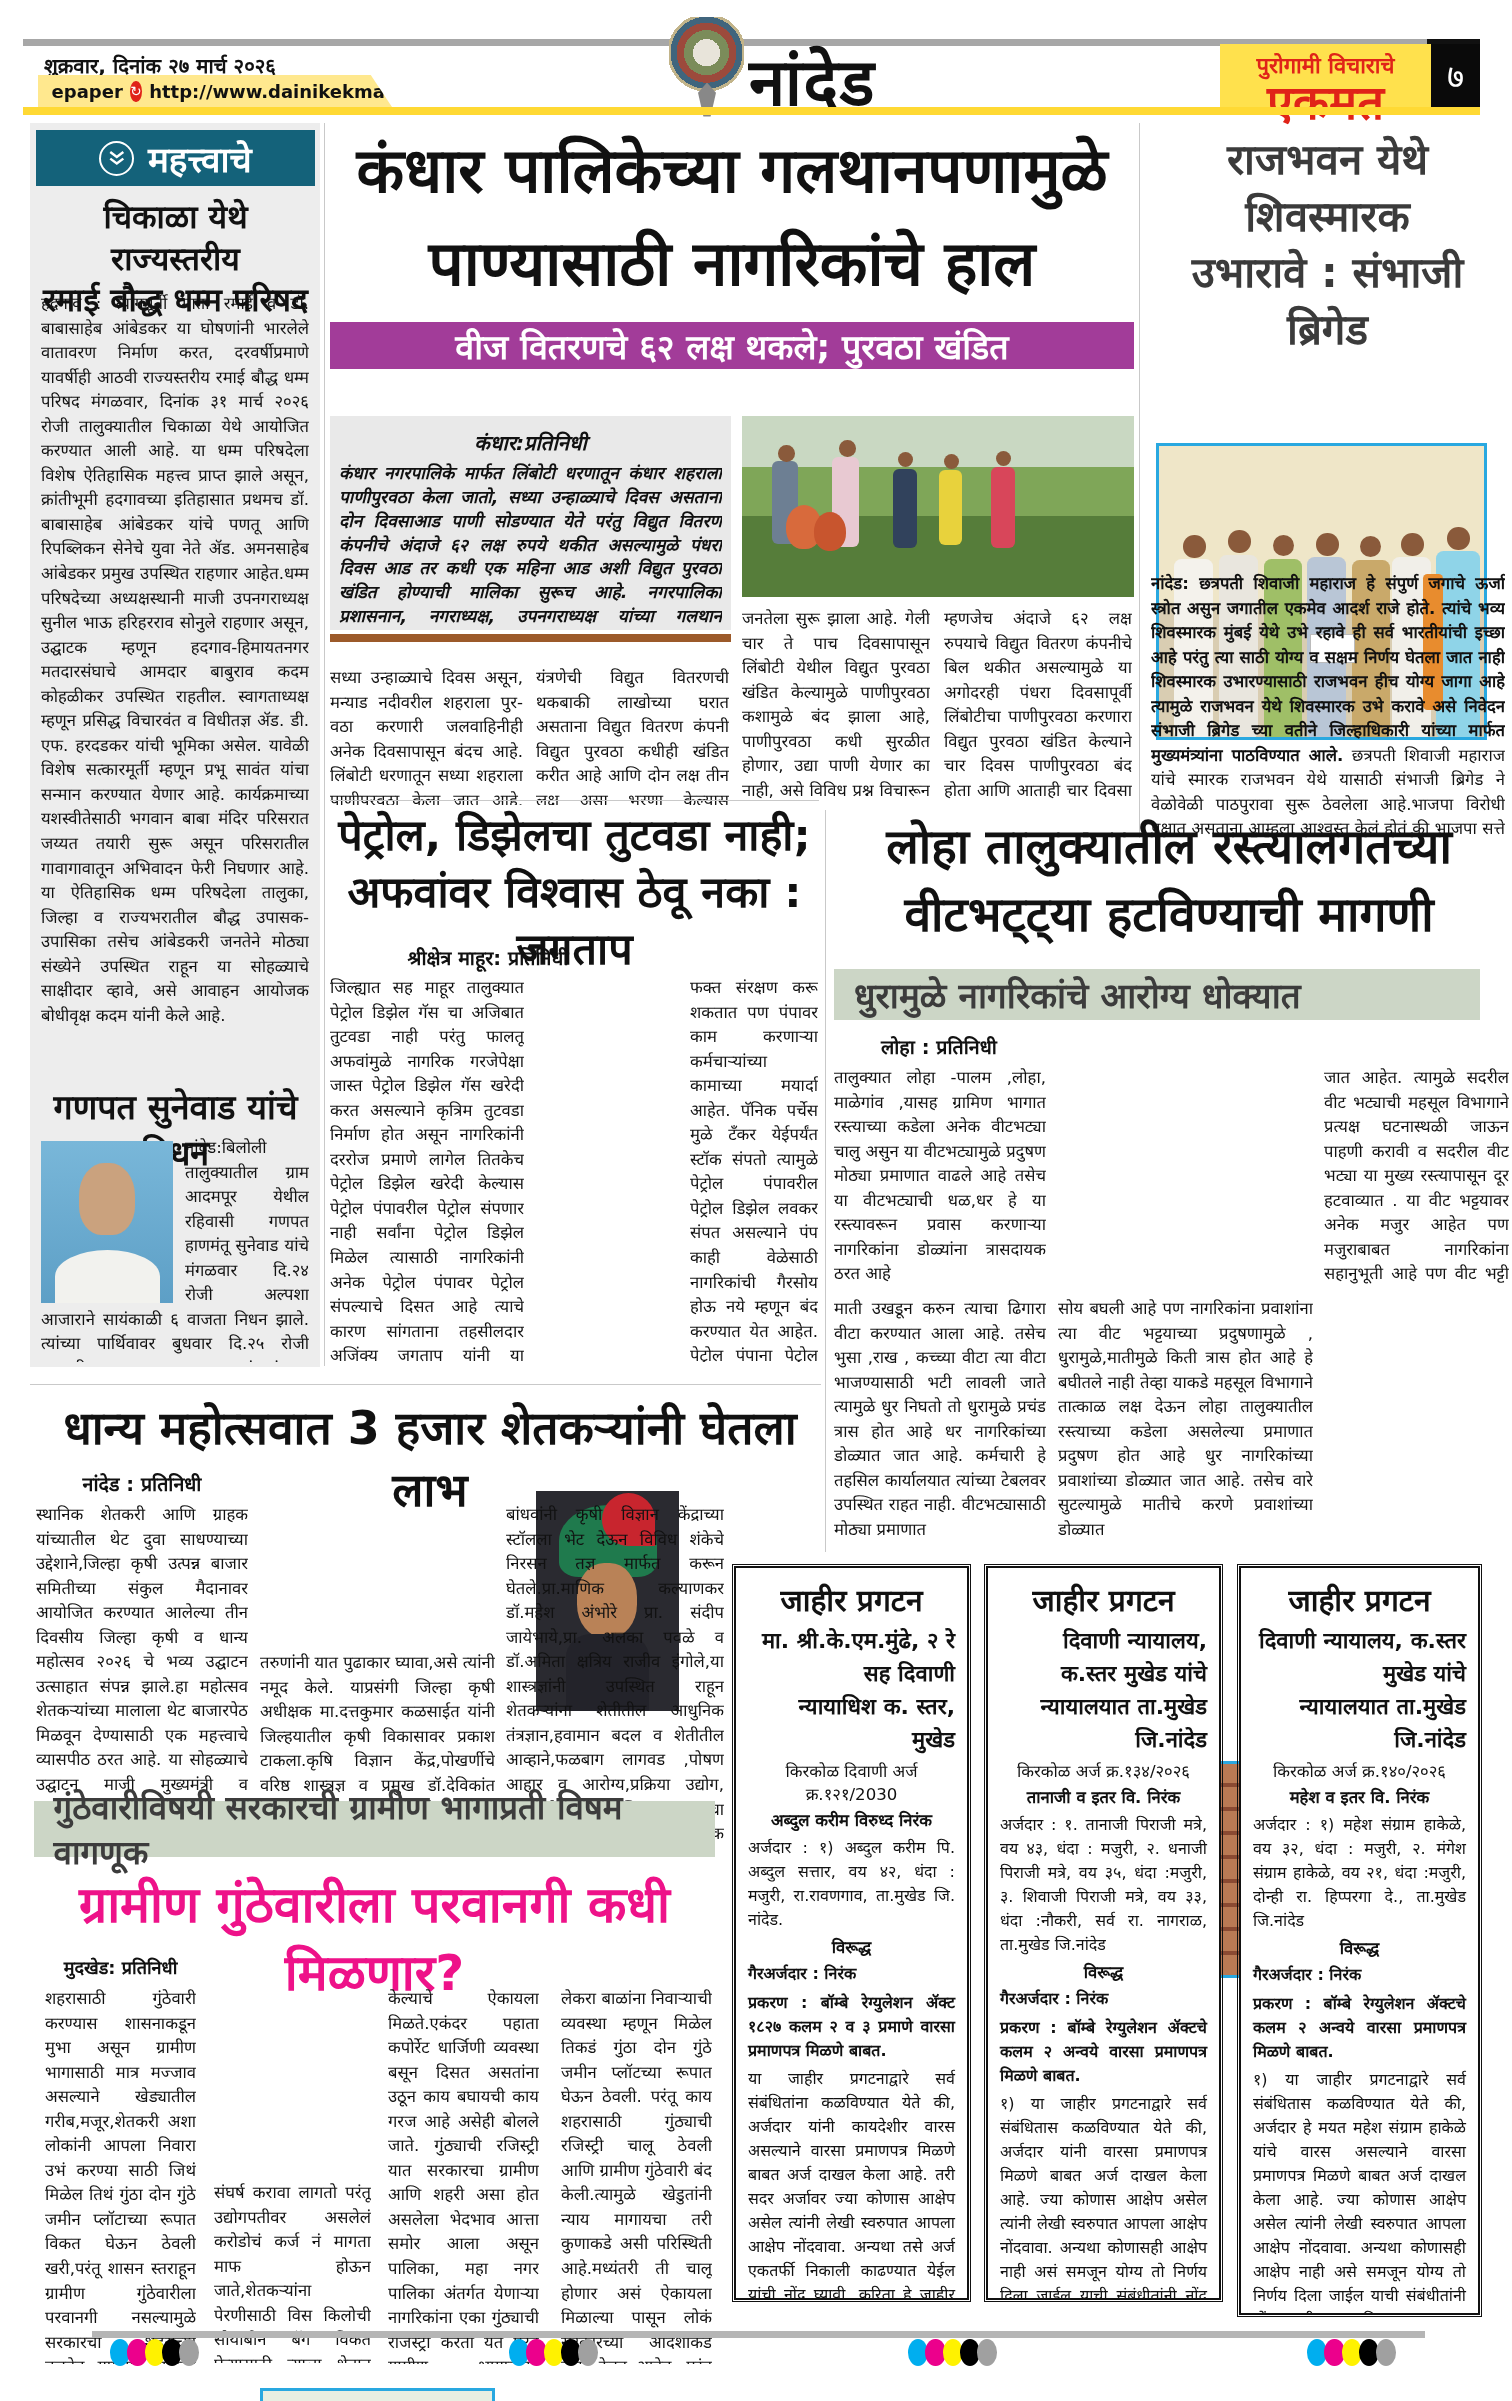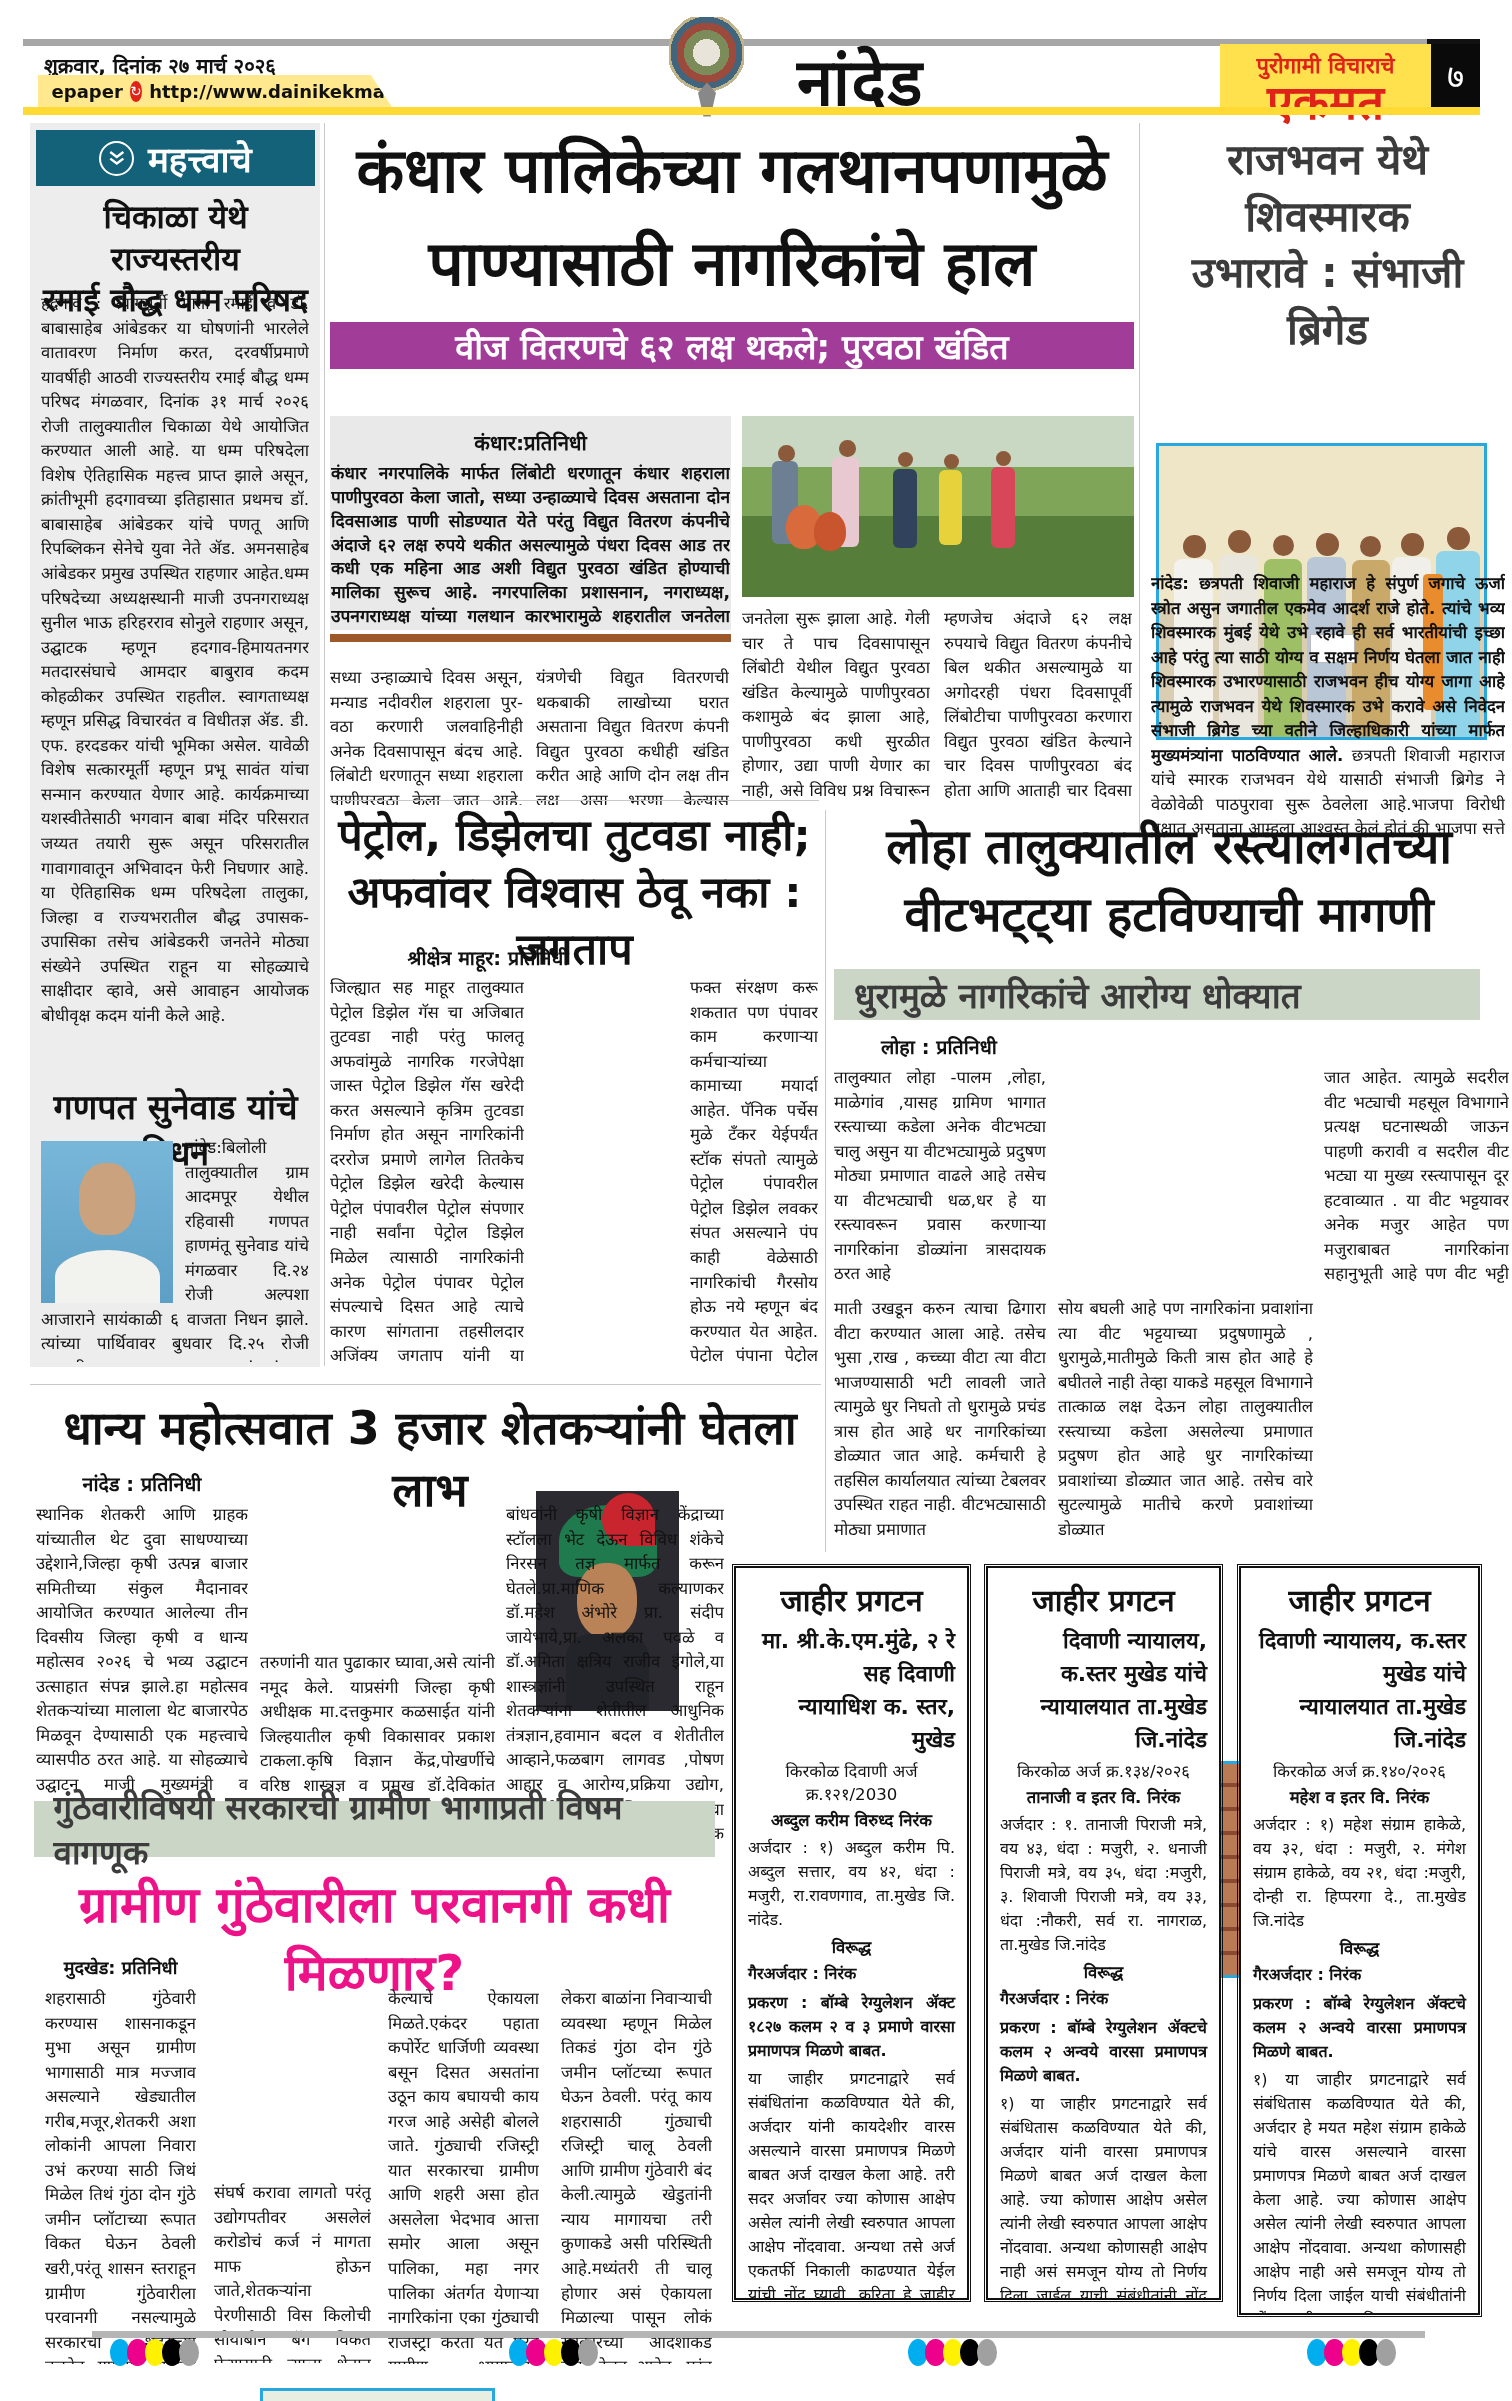--- a/index.html
+++ b/index.html
@@ -33,21 +33,21 @@
   .chev-circ { width:35px; height:35px; border-radius:50%; border:2.3px solid #fff; display:flex; align-items:center; justify-content:center; }
   .h-left { font-size:32px; font-weight:800; line-height:1.3; text-align:center; }
   .h-obit { font-size:34px; font-weight:800; text-align:center; }
   .obit-photo { float:left; width:132px; height:162px; margin:4.5px 12px 4.5px 0; background:linear-gradient(#79b7d9,#5d9fc6); position:relative; }
   .obit-photo .face { position:absolute; left:38px; top:22.6px; width:56px; height:72px; border-radius:45% 45% 40% 40%; background:#caa27e; }
   .obit-photo .shirt { position:absolute; left:13.6px; bottom:0; width:105px; height:53px; border-radius:50% 50% 0 0; background:#f2f2ee; }
 
   
   .h-main { font-size:62px; font-weight:800; line-height:1.5; text-align:center; }
   .purple-banner { background:#a23c99; color:#fff; font-size:34px; font-weight:800; display:flex; align-items:center; justify-content:center; }
-  .leadbox { background:#e9e9e9; padding:12px 1px; }
+  .leadbox { background:#e9e9e9; padding:12px 9px;font-style:italic; }
   .leadbox .by { text-align:center; font-weight:800; font-size:20.3px; margin-bottom:6px; }
   .leadbox .lead { font-weight:bold; font-size:17.3px; line-height:1.38; text-align:justify; overflow:hidden; height:166px; }
   .brown-rule { background:#9c5a2a; }
 
   
   .photo { position:relative; overflow:hidden; }
   .ph-border { border:3px solid #29a8e0; }
   .fig { position:absolute; }
   .head-dot { border-radius:50%; background:#8a5a3b; }
 
@@ -88,21 +88,21 @@
 
   <div class="abs date-txt" style="left:44px; top:51px;">शुक्रवार, दिनांक २७ मार्च २०२६</div>
 
   <div class="abs epaper-strip" style="left:38px; top:75px; width:354px; height:32px;">
     <span class="lbl">epaper</span>
     <span class="ep-ic">↻</span>
     <span class="lbl">http://www.dainikekmat.com</span>
   </div>
 
   <div class="abs emblem" style="left:669px; top:16.6px;"></div>
-  <div class="abs edition" style="left:749px; top:36px;margin-left:48px;">नांदेड</div>
+  <div class="abs edition" style="left:749px; top:36px;">नांदेड</div>
 
   <div class="abs brandbox" style="left:1220px; top:44px; width:211px; height:63px;">
     <div class="tag">पुरोगामी विचाराचे</div>
     <div class="brand">एकमत</div>
   </div>
   <div class="abs pgbox" style="left:1431px; top:44px; width:49px; height:63px;">७</div>
 
   <div class="abs yellow-rule" style="left:22.6px; top:107px; width:1457px; height:7.5px;"></div>
 
   <div class="abs leftcol-bg" style="left:30px; top:123px; width:290px; height:1244px;"></div>

